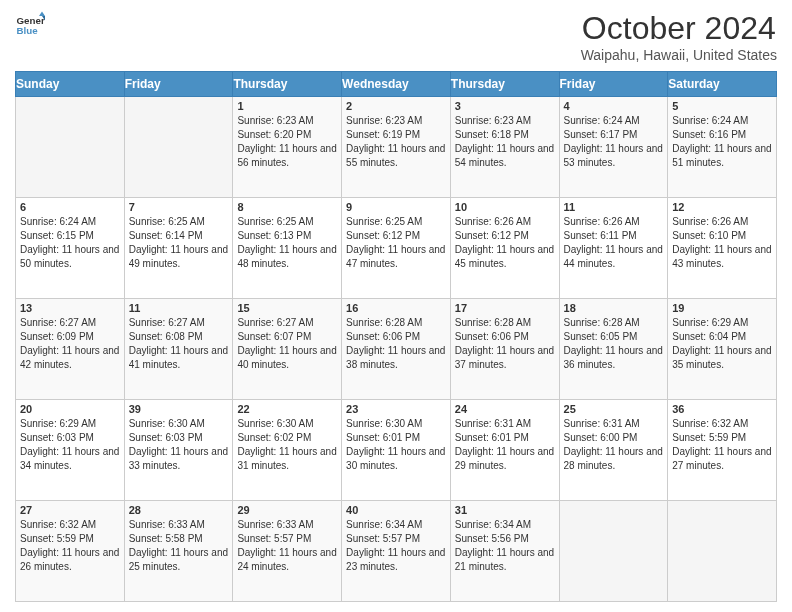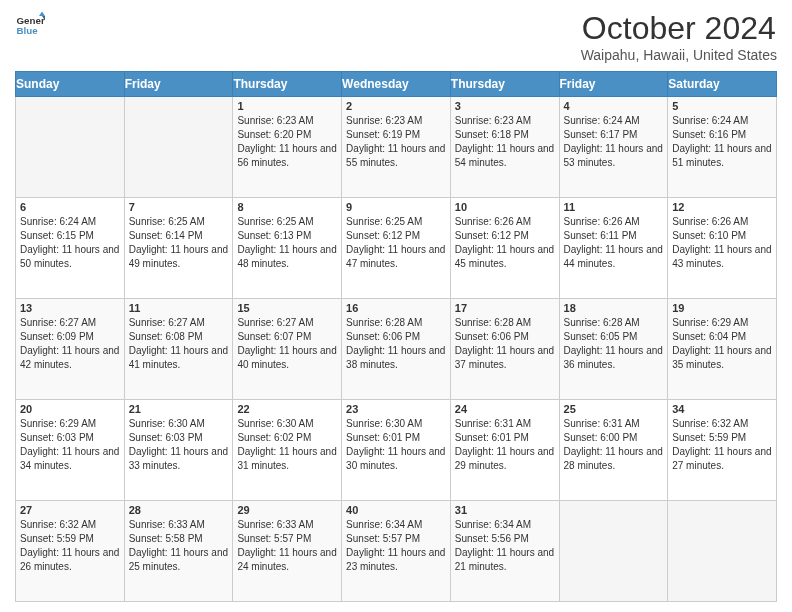--- a/index.html
+++ b/index.html
@@ -244,21 +244,21 @@
           </td>
         </tr>
         <tr>
           <td>
             <div class="day-number">20</div>
             <div class="day-info" style="white-space: pre-line;">Sunrise: 6:29 AM
 Sunset: 6:03 PM
 Daylight: 11 hours and 34 minutes.</div>
           </td>
           <td>
-            <div class="day-number">21</div>
+            <div class="day-number">39</div>
             <div class="day-info" style="white-space: pre-line;">Sunrise: 6:30 AM
 Sunset: 6:03 PM
 Daylight: 11 hours and 33 minutes.</div>
           </td>
           <td>
             <div class="day-number">22</div>
             <div class="day-info" style="white-space: pre-line;">Sunrise: 6:30 AM
 Sunset: 6:02 PM
 Daylight: 11 hours and 31 minutes.</div>
           </td>
@@ -274,21 +274,21 @@
 Sunset: 6:01 PM
 Daylight: 11 hours and 29 minutes.</div>
           </td>
           <td>
             <div class="day-number">25</div>
             <div class="day-info" style="white-space: pre-line;">Sunrise: 6:31 AM
 Sunset: 6:00 PM
 Daylight: 11 hours and 28 minutes.</div>
           </td>
           <td>
-            <div class="day-number">34</div>
+            <div class="day-number">36</div>
             <div class="day-info" style="white-space: pre-line;">Sunrise: 6:32 AM
 Sunset: 5:59 PM
 Daylight: 11 hours and 27 minutes.</div>
           </td>
         </tr>
         <tr>
           <td>
             <div class="day-number">27</div>
             <div class="day-info" style="white-space: pre-line;">Sunrise: 6:32 AM
 Sunset: 5:59 PM

